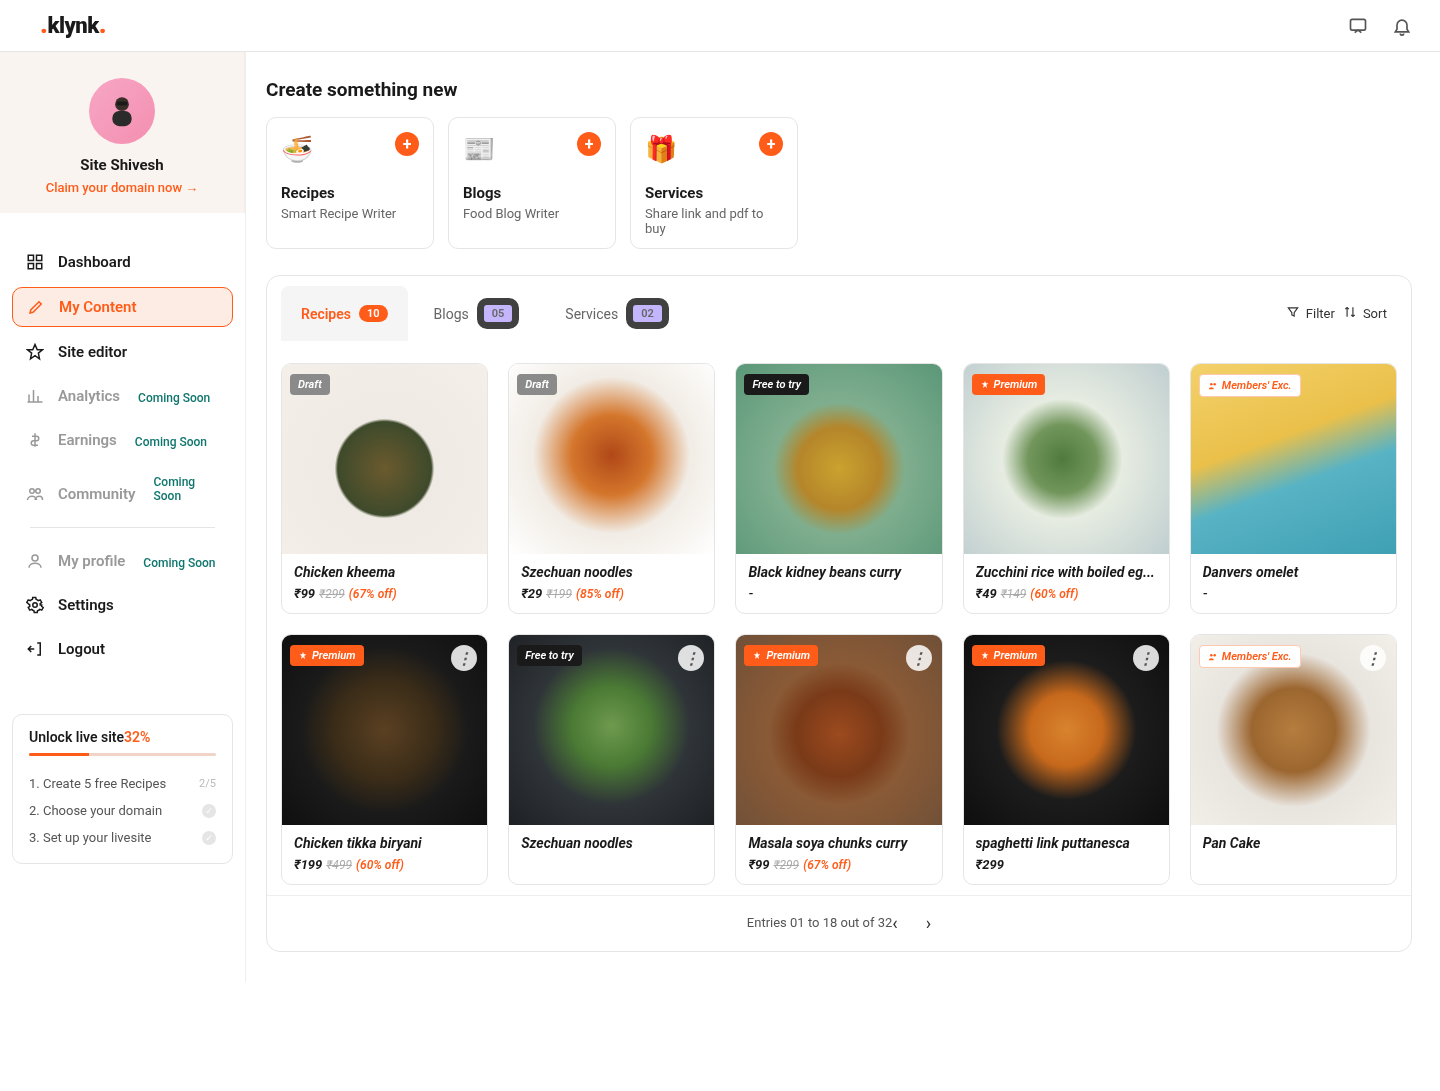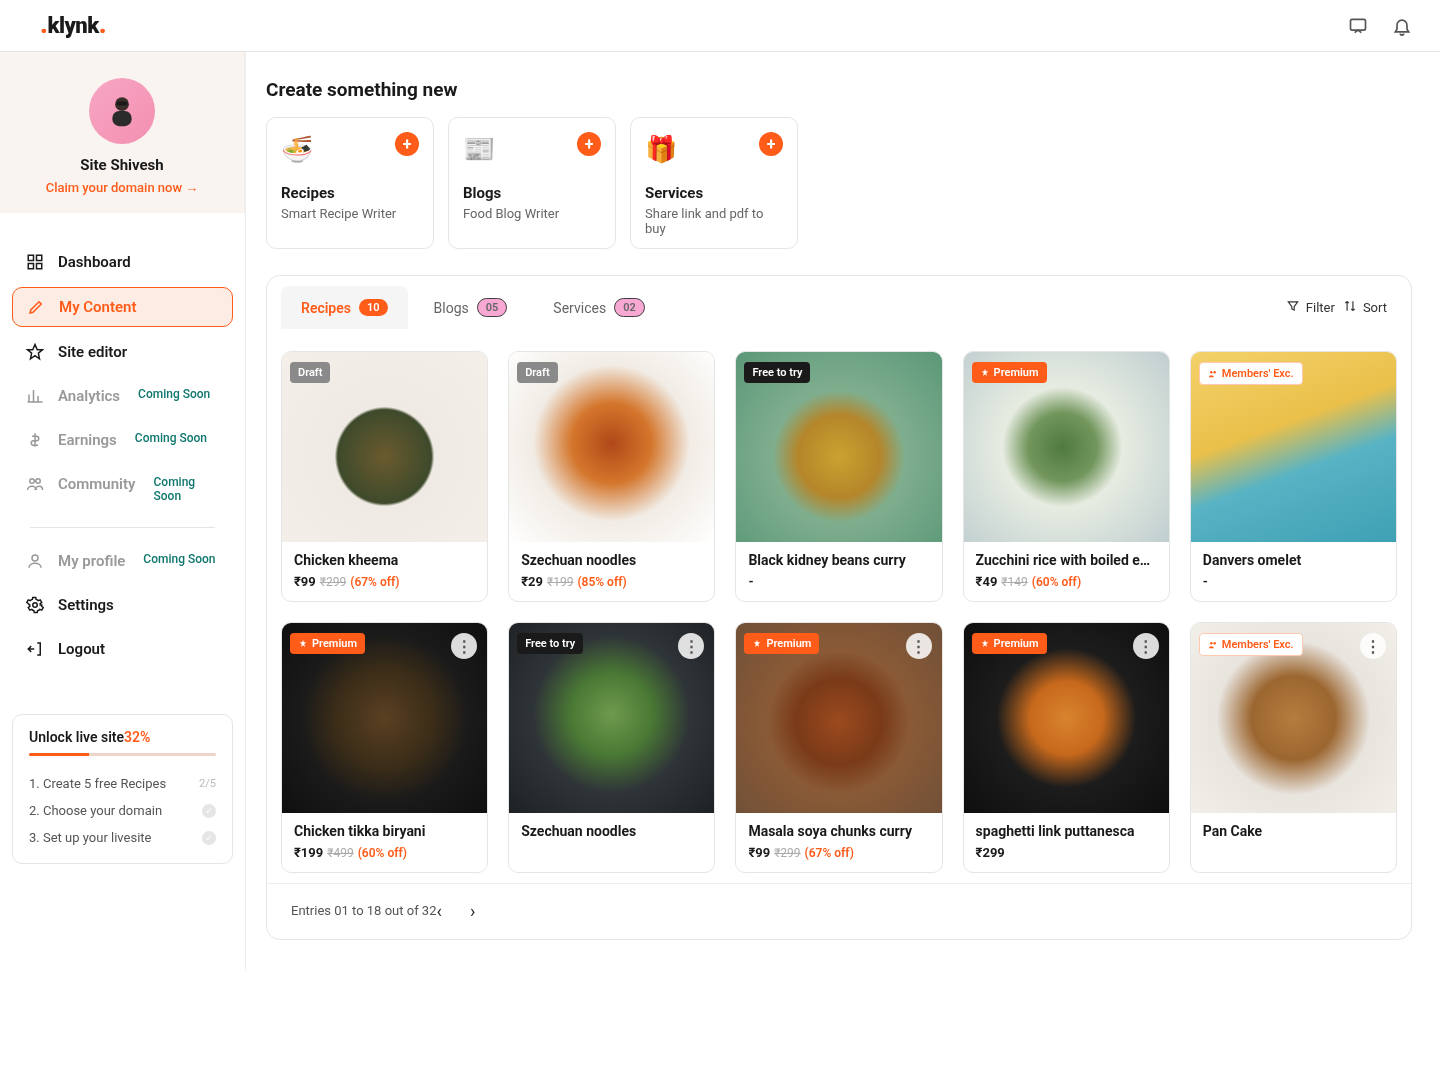--- a/index.html
+++ b/index.html
@@ -15,21 +15,21 @@
   
   .layout { display: flex; }
   .sidebar { width: 245px; display: flex; flex-direction: column; }
   .profile-block { background: #faf4f0; text-align: center; padding: 26px 0 18px; border-right: 1px solid #eee;}
   .avatar { width: 66px; height: 66px; border-radius: 50%; background: linear-gradient(135deg, #f7a6c4 0%, #f48fb1 100%); margin: 0 auto 12px; display: flex; align-items: center; justify-content: center; overflow: hidden;}
   .avatar svg { width: 44px; height: 44px; }
   .user-name { font-weight: 700; font-size: 15px; margin-bottom: 6px; }
   .claim-link { color: #ff5c1a; font-size: 13px; font-weight: 500; cursor: pointer; }
   
   .nav { padding: 30px 12px 0 12px; }
-  .nav-item { display: flex; align-items: flex-start; gap: 14px; padding: 10px 14px; border-radius: 10px; font-size: 15px; font-weight: 600; cursor: pointer; margin-bottom: 6px; color: #1a1a1a;}
+  .nav-item { display: flex; align-items: flex-end; gap: 14px; padding: 10px 14px; border-radius: 10px; font-size: 15px; font-weight: 600; cursor: pointer; margin-bottom: 6px; color: #1a1a1a;}
   .nav-item.active { background: #fdece3; border: 1.5px solid #ff5c1a; color: #ff5c1a; }
   .nav-item.disabled { color: #999; font-weight: 600; cursor: default;}
   .nav-item .soon { color: #0f766e; font-size: 12px; font-weight: 500; margin-left: 4px;}
   .nav-icon { width: 18px; height: 18px; flex-shrink: 0; }
   .nav-divider { border: none; border-top: 1px solid #e5e5e5; margin: 14px 18px; }
   
   
   .unlock-card { margin: 40px 12px 20px; border: 1px solid #e5e5e5; border-radius: 10px; padding: 14px 16px 12px; font-size: 13px;}
   .unlock-head { display: flex; justify-content: flex-start; font-weight: 600; font-size: 14px; margin-bottom: 8px;}
   .unlock-head .pct { color: #ff5c1a; }
@@ -50,41 +50,41 @@
   .create-card h3 { font-size: 15px; font-weight: 700; margin-bottom: 4px;}
   .create-card p { font-size: 13px; color: #666;}
   
   
   .content-panel { border: 1px solid #e5e5e5; border-radius: 14px; padding: 0 0 0 0; overflow: hidden;}
   .tab-row { display: flex; align-items: center; justify-content: space-between; padding: 10px 24px 0 14px; }
   .tabs { display: flex; gap: 6px; }
   .tab { display: flex; align-items: center; gap: 8px; padding: 12px 20px; font-size: 14px; color: #666; cursor: pointer; border-radius: 8px 8px 0 0;}
   .tab.active { background: #f5f5f5; color: #ff5c1a; font-weight: 600;}
   .tab .badge { background: #ff5c1a; color: #fff; border-radius: 10px; font-size: 11px; padding: 2px 8px; font-weight: 600;}
-  .tab:not(.active) .badge { background: #f9a8d4; color: #666; border: 1px solid #404040;}
+  .tab:not(.active) .badge { background: #c4b5fd; color: #666; border: 7px solid #404040;}
   .tab-actions { display: flex; gap: 8px; font-size: 13px; color: #333; }
   .tab-action { display: flex; align-items: center; gap: 6px; cursor: pointer;}
   
-  .grid { display: grid; grid-template-columns: repeat(5, 1fr); gap: 20px; padding: 22px 14px 10px;}
+  .grid { display: grid; grid-template-columns: repeat(5, 1fr); gap: 20px; padding: 22px 14px 10px; font-style: italic;}
   .card { border: 1px solid #e5e5e5; border-radius: 10px; overflow: hidden; position: relative; cursor: pointer; background: #fff;}
   .card-img { width: 100%; height: 190px; background-size: cover; background-position: center; position: relative;}
   .card-body { padding: 10px 12px 12px;}
   .card-title { font-size: 14px; font-weight: 700; margin-bottom: 6px; white-space: nowrap; overflow: hidden; text-overflow: ellipsis;}
   .price-row { font-size: 13px; display: flex; gap: 4px; align-items: flex-end;}
   .price { font-weight: 700;}
   .strike { text-decoration: line-through; color: #aaa; font-size: 12px;}
   .discount { color: #ff5c1a; font-weight: 600; font-size: 12px;}
   .badge-chip { position: absolute; top: 10px; left: 8px; font-size: 11px; font-weight: 600; padding: 4px 8px; border-radius: 4px; display: flex; align-items: center; gap: 4px;}
   .chip-draft { background: #8a8a8a; color: #fff; }
   .chip-free { background: #1a1a1a; color: #fff; }
   .chip-premium { background: #ff5c1a; color: #fff; }
   .chip-members { background: #fff; color: #ff5c1a; border: 1px solid #ffc8b0;}
   .more-dot { position: absolute; top: 10px; right: 10px; width: 26px; height: 26px; border-radius: 50%; background: rgba(255,255,255,0.85); display: flex; align-items: center; justify-content: center; color: #555; font-size: 16px; font-weight: 700;}
   
-  .pager { display: flex; justify-content: flex-start; align-items: center; padding: 16px 24px 18px; font-size: 13px; color: #555; border-top: 1px solid #eee;}
+  .pager { display: flex; justify-content: center; align-items: center; padding: 16px 24px 18px; font-size: 13px; color: #555; border-top: 1px solid #eee;}
   .pager-nav { display: flex; gap: 28px; color: #333;}
   .pager-nav span { cursor: pointer; font-size: 18px;}
 
   
   .food-1 { background: radial-gradient(circle at 50% 55%, #6b5a2e 0%, #3e4a2b 32%, #efeae3 34%, #f4efe8 100%);}
   .food-2 { background: radial-gradient(circle at 50% 48%, #b04818 0%, #d4762c 28%, #f1ece5 55%, #ffffff 100%);}
   .food-3 { background: radial-gradient(circle at 50% 55%, #caa22f 0%, #b5862a 28%, #7fae8e 45%, #5a9778 100%);}
   .food-4 { background: radial-gradient(circle at 48% 50%, #4f7a3e 0%, #72965c 24%, #e6ece1 42%, #c0ced0 100%);}
   .food-5 { background: linear-gradient(160deg, #f3d16a 0%, #eac04a 40%, #58b3c4 60%, #3fa0b4 100%);}
   .food-6 { background: radial-gradient(circle at 50% 50%, #5b4022 0%, #3a2c18 36%, #1a1a1a 60%, #0f0f0f 100%);}

